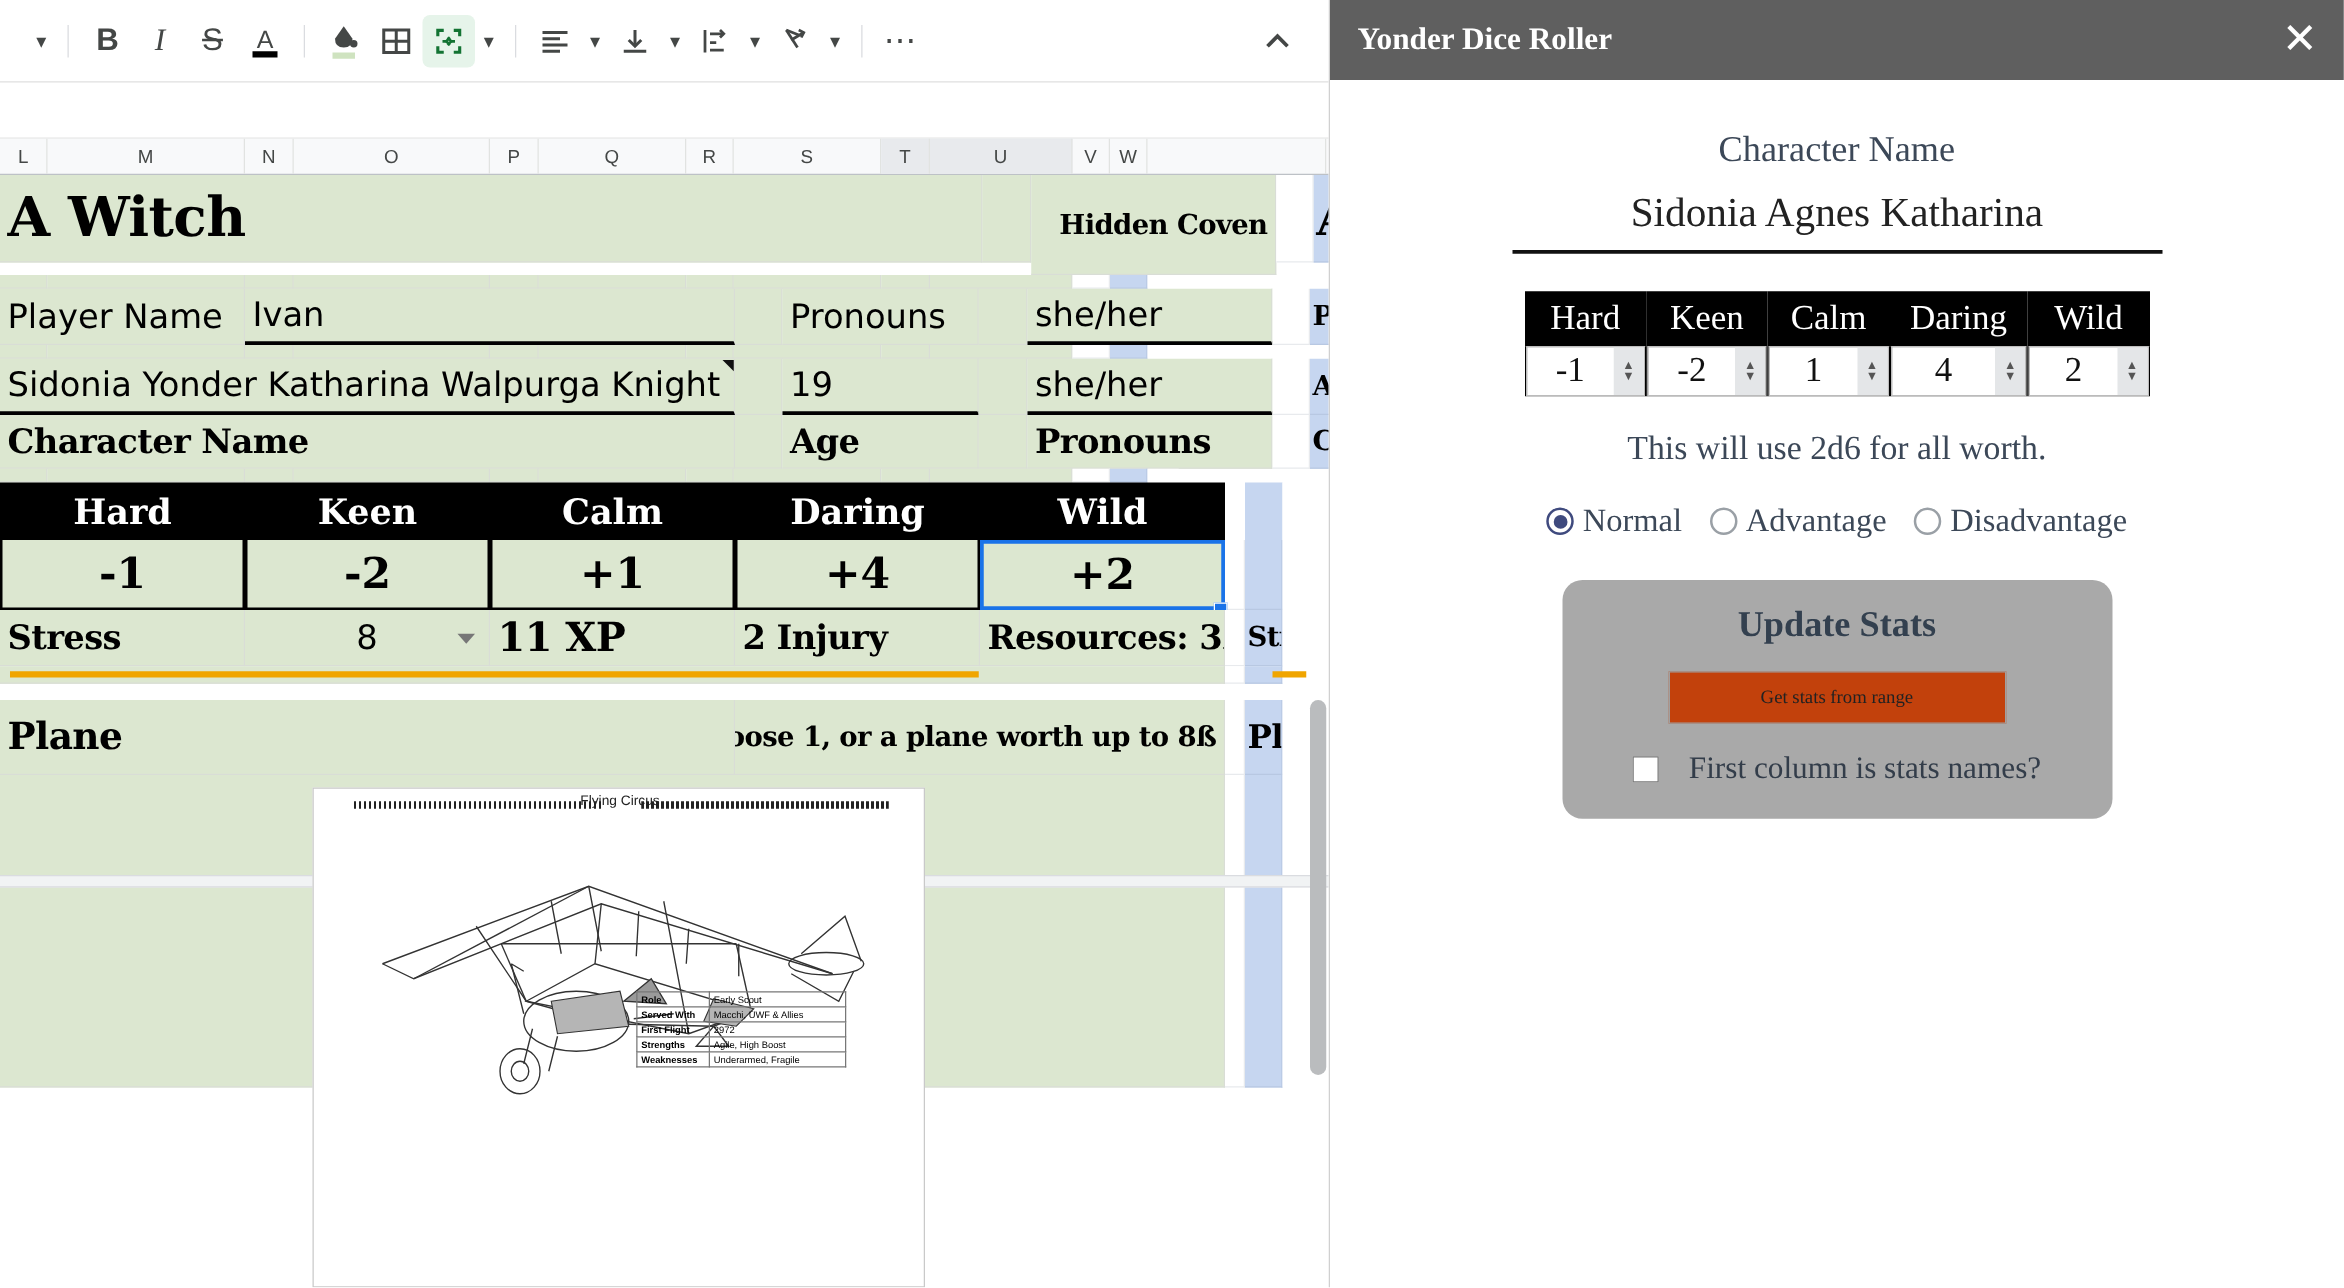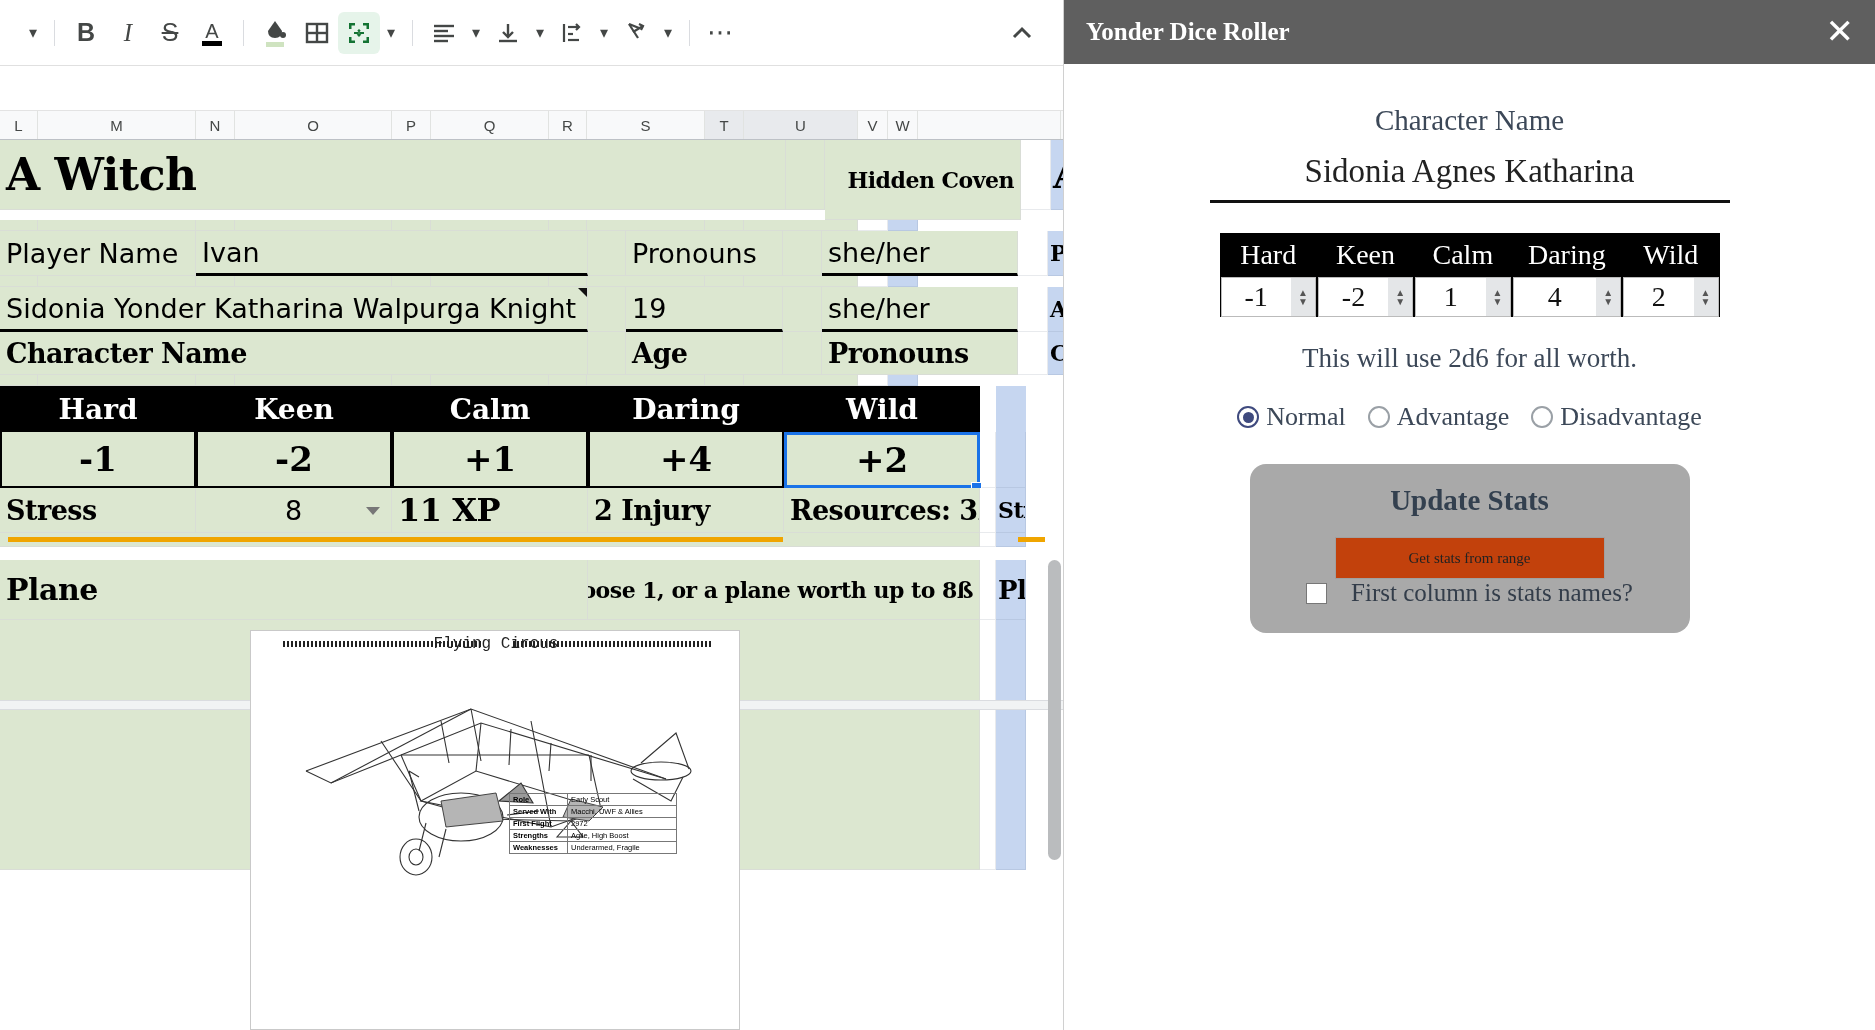--- a/index.html
+++ b/index.html
@@ -105,22 +105,22 @@
 
   
   #plane-img {
     position: absolute; left: 250px; top: 630px;
     width: 490px; height: 400px; background: #fff;
     border: 1px solid #c9c9c9;
     overflow: hidden;
   }
   #plane-caption {
     position: absolute; left: 0; top: 4px; width: 490px;
-    text-align: center; font-size: 16px; color: #222;
-    font-family: Liberation Mono, monospace;
+    text-align: center; font-size: 11px; color: #222;
+    font-family: Liberation Sans, sans-serif;
   }
   .rope { position:absolute; top:10px; height:6px;
     background: repeating-linear-gradient(90deg,#222 0 2px,#fff 2px 4px); }
   #plane-table {
     position: absolute; left: 258px; top: 162px;
     width: 168px; border-collapse: collapse;
     font-size: 7.5px; font-family: "Liberation Sans", sans-serif;
   }
   #plane-table td { border: 1px solid #777; padding: 1px 3px; }
   #plane-table td:first-child { width: 58px; font-weight: bold; }
@@ -196,21 +196,21 @@
     padding: 20px 16px 26px 16px;
   }
   #update-title { font-size: 29px; font-weight: bold; color: #33404f; }
   #get-stats-btn {
     margin: 20px auto 0 auto; width: 270px; height: 42px;
     background: #c2410c; border: 1px solid #a0a0a0;
     display: flex; align-items: center; justify-content: center;
     font-size: 15px; color: #222; cursor: pointer;
   }
   #first-col-row {
-    display: flex; align-items: center; justify-content: center; gap: 24px;
+    margin-top: 22px; display: flex; align-items: center; justify-content: center; gap: 24px;
     font-size: 25px; color: #333d4a;
   }
   .chkbox {
     width: 21px; height: 21px; background: #fff; border: 1px solid #777; flex:none;
   }
 </style>
 </head>
 <body>
 
 <div id="app">

